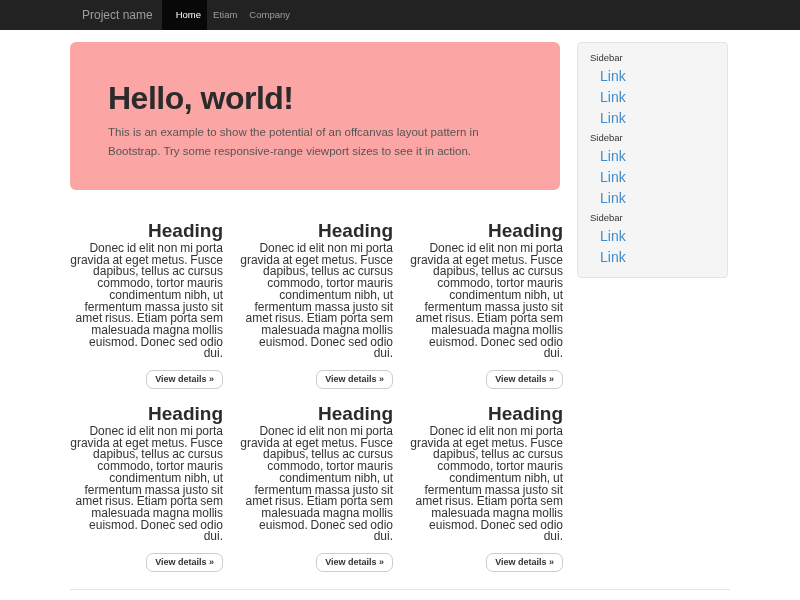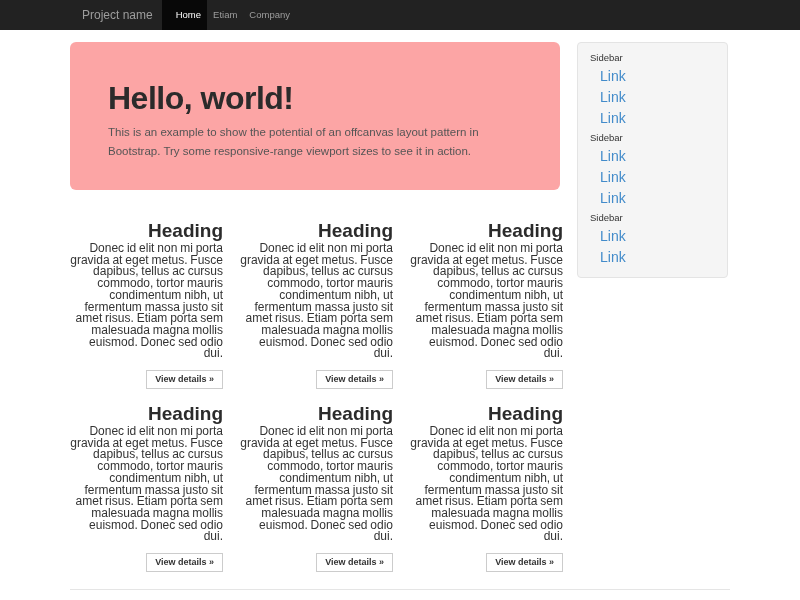--- a/index.html
+++ b/index.html
@@ -43,21 +43,21 @@
   .grid-row1 { margin-top:30px; }
   .grid-row2 { margin-top:14px; }
   .card h2 { font-size:19px; line-height:21px; font-weight:600; color:#2b2b2b; }
   .card p {
     margin-top:2px; font-size:12px; line-height:11.7px;
     color:#333; width:153px; word-spacing:-0.5px;
   }
   .btn {
     display:inline-block; margin-top:10px; padding:3px 8px;
     font-size:9px; line-height:11px; font-weight:bold; color:#333;
-    background:#ffffff; border:1px solid #cccccc; border-radius:0;
+    background:#ffffff; border:1px solid #cccccc; border-radius:7px;
     text-decoration:none; cursor:pointer; white-space:nowrap;
   }
   
   .sidebar-panel {
     position:absolute; left:507px; top:12px; width:151px; height:236px;
     background:#f5f5f5; border:1px solid #e4e4e4; border-radius:4px;
     padding:6px 12px;
   }
   .sb-heading { font-size:9.5px; color:#333; line-height:17px; height:17px; }
   .sb-link {

